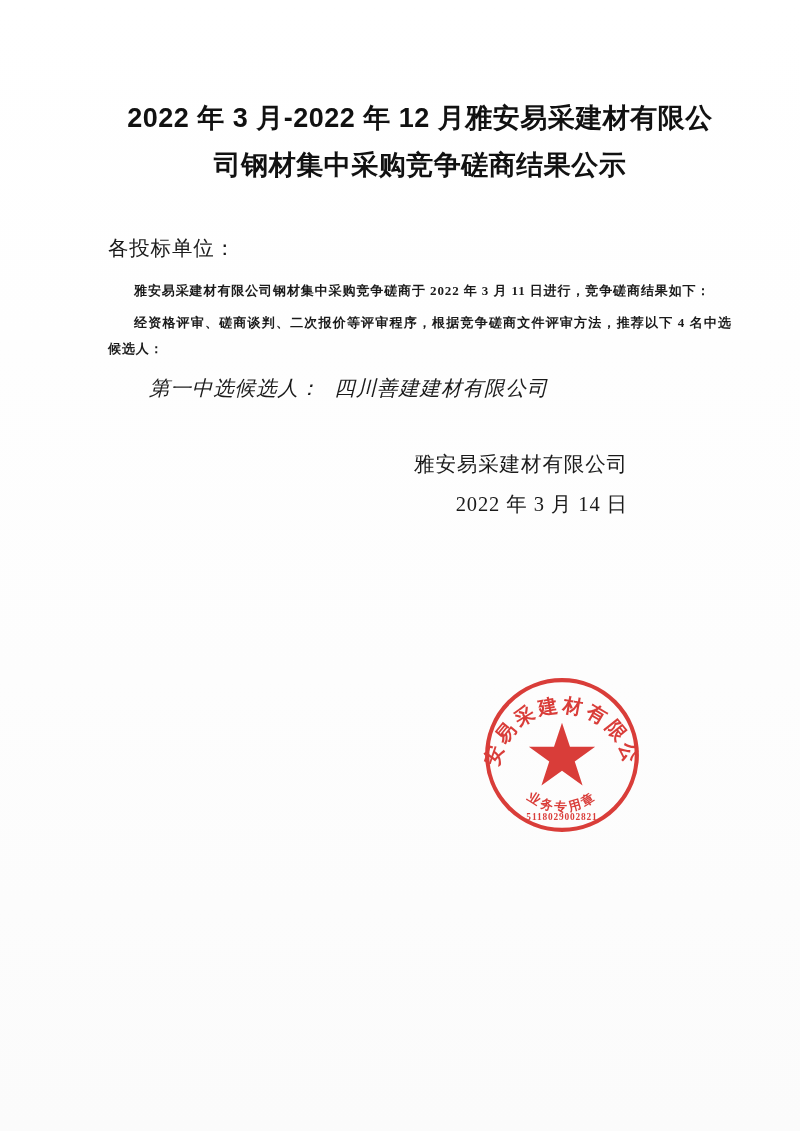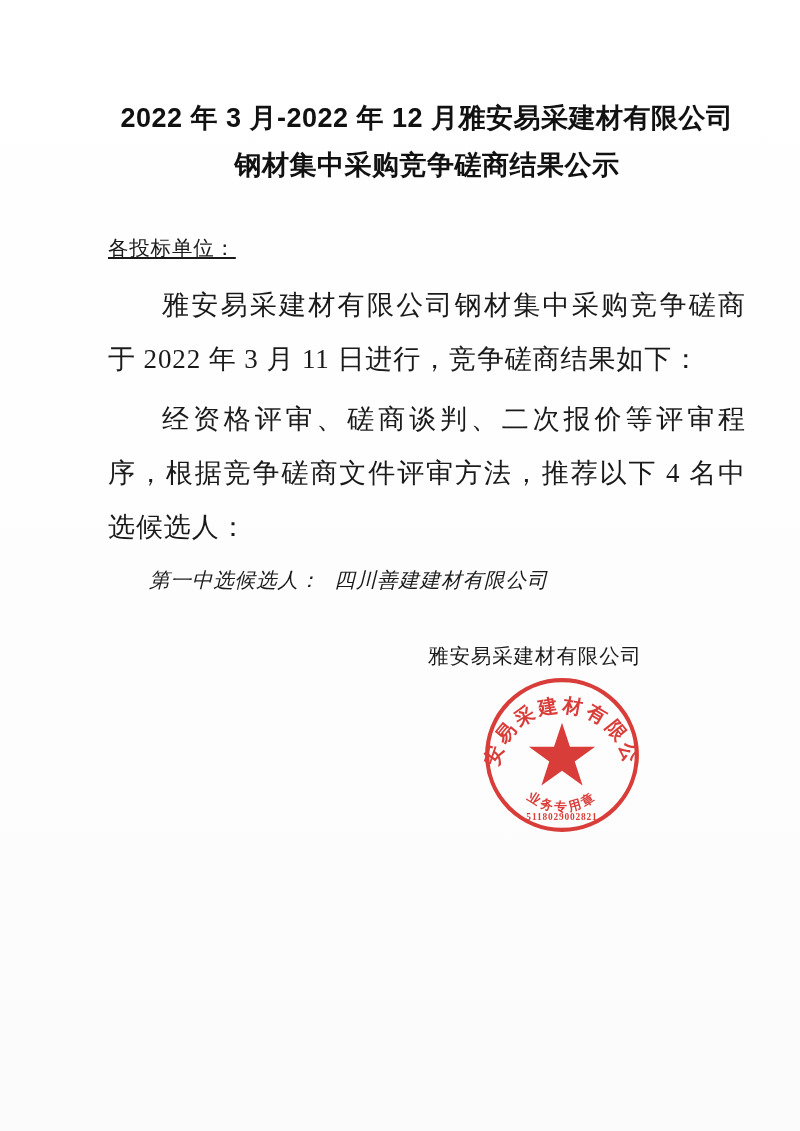--- a/index.html
+++ b/index.html
@@ -24,51 +24,51 @@
   .page::before {
     content: "";
     position: absolute;
     inset: 0;
     background: linear-gradient(180deg, #ffffff 0%, #fdfdfd 60%, #fbfbfb 100%);
     pointer-events: none;
   }
 
   .doc-body {
     position: relative;
-    padding: 95px 54px 0 108px;
+    padding: 95px 68px 0 108px;
     box-sizing: border-box;
   }
 
   .doc-title {
     font-family: "Liberation Sans", "DejaVu Sans", sans-serif;
     font-weight: bold;
     font-size: 27px;
     line-height: 1.75;
     text-align: center;
     letter-spacing: 0.5px;
     color: #111;
     margin: 0 0 42px 0;
     padding: 0 8px;
   }
 
   .salutation {
     font-size: 20.5px;
     line-height: 1.6;
     margin: 0 0 14px 0;
     letter-spacing: 0.8px;
-    text-decoration: underline;
   }
 
   p.para {
-    font-size: 27px;
+    font-size: 13px;
     line-height: 2.0;
     margin: 0 0 6px 0;
     text-indent: 2em;
     letter-spacing: 0.9px;
     text-align: justify;
+    font-weight: bold;
   }
 
   p.candidate {
     font-size: 20.5px;
     line-height: 2.0;
     margin: 0;
     text-indent: 2em;
     letter-spacing: 0.9px;
     font-style: italic;
   }
@@ -128,20 +128,21 @@
     <p class="candidate">
       <span>第一中选候选人：</span>
       <span class="cand-name">四川善建建材有限公司</span>
     </p>
 
 
 
 
     <div class="signature-block">
       <div class="sig-line">雅安易采建材有限公司</div>
+      <div class="sig-line">2022 年 3 月 14 日</div>
     </div>
 
   </div>
 
   <div class="seal">
     <svg viewBox="0 0 200 200" xmlns="http://www.w3.org/2000/svg">
       <defs>
         <path id="arcTop" d="M 26,108 A 76,76 0 0 1 174,108" fill="none"></path>
         <path id="arcBottom" d="M 38,118 A 64,64 0 0 0 162,118" fill="none"></path>
       </defs>

